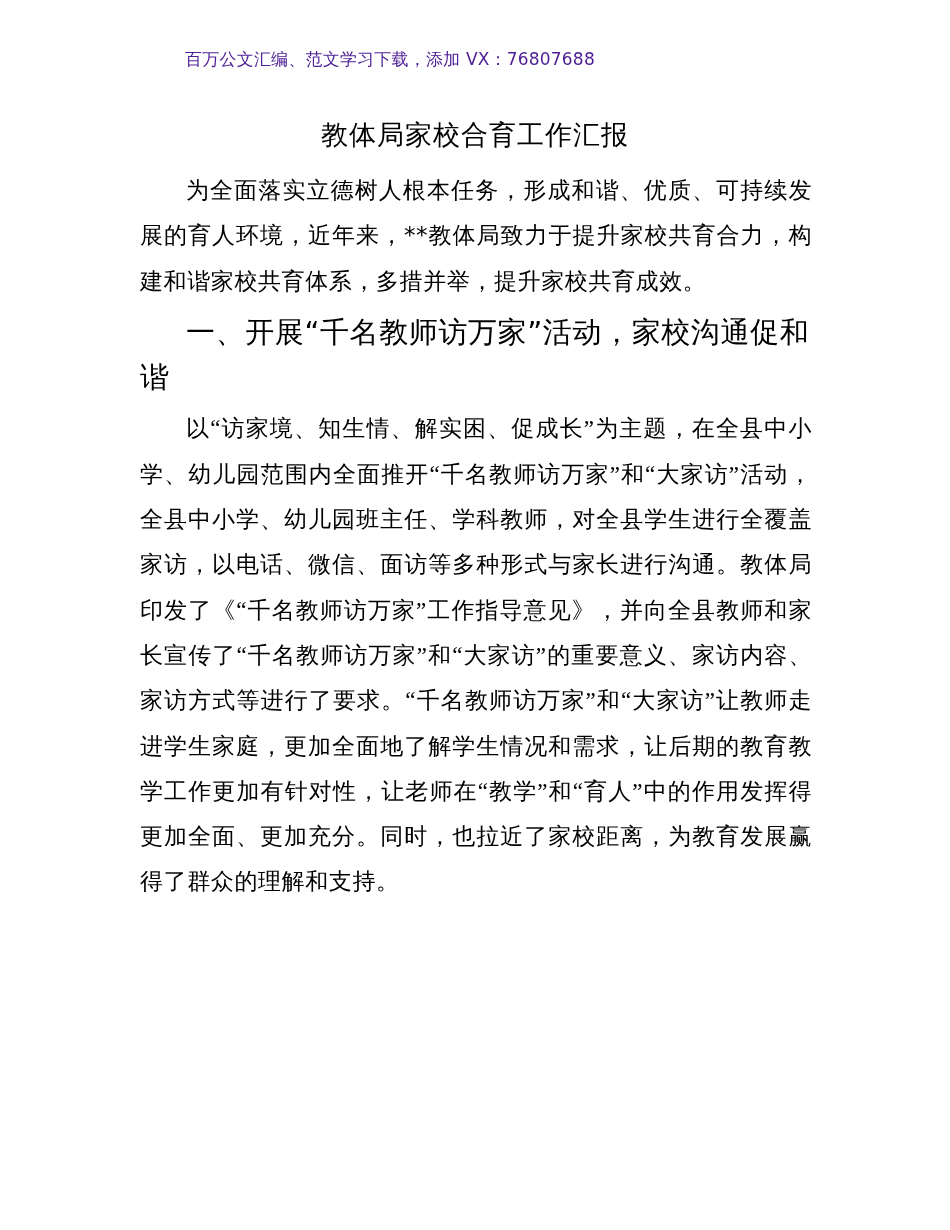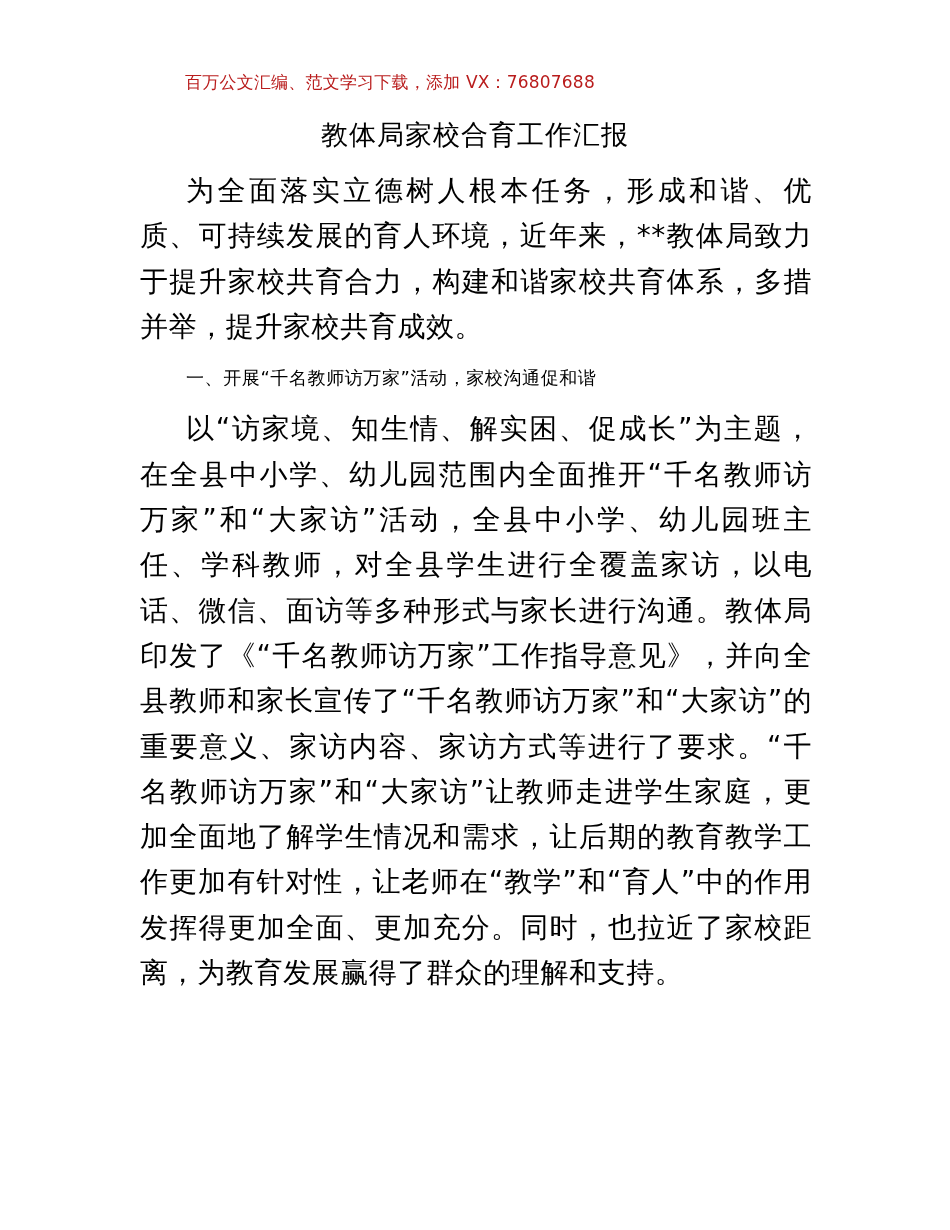--- a/index.html
+++ b/index.html
@@ -10,27 +10,27 @@
     body {
       width: 950px;
       height: 1230px;
       position: relative;
       overflow: hidden;
       font-family: "DejaVu Sans", "Liberation Sans", sans-serif;
       color: #000000;
     }
     .header-watermark {
       position: absolute;
-      top: 70px;
+      top: 47px;
       left: 0;
       width: 780px;
       text-align: center;
       font-size: 17px;
       line-height: 24px;
-      color: #b91c1c;
+      color: #4c1d95;
       letter-spacing: 0.2px;
     }
     .doc-title {
       position: absolute;
       top: 117px;
       left: 0;
       width: 950px;
       text-align: center;
       font-size: 27px;
       line-height: 36px;
@@ -38,37 +38,37 @@
       letter-spacing: 1px;
     }
     .doc-body {
       position: absolute;
       top: 168px;
       left: 140px;
       width: 672px;
     }
     .para {
       margin: 0;
-      font-size: 28px;
+      font-size: 23px;
       line-height: 45.3px;
       text-indent: 46px;
       text-align: justify;
       text-align-last: left;
       letter-spacing: 0.6px;
       word-break: break-all;
     }
     .heading {
       margin: 0;
-      font-size: 18px;
+      font-size: 29px;
       line-height: 45.3px;
       text-indent: 46px;
       letter-spacing: 0.6px;
     }
     .gap-after-intro { margin-top: 6px; }
-    .gap-heading { margin-top: 6px; }
+    .gap-heading { margin-top: 6px; font-family: Liberation Serif, serif; }
   </style>
 </head>
 <body>
 
 <div class="header-watermark">百万公文汇编、范文学习下载，添加 VX：76807688</div>
 
 <h1 class="doc-title" style="margin:0;font-weight:normal;">教体局家校合育工作汇报</h1>
 
 <div class="doc-body">
   <p class="para">为全面落实立德树人根本任务，形成和谐、优质、可持续发展的育人环境，近年来，**教体局致力于提升家校共育合力，构建和谐家校共育体系，多措并举，提升家校共育成效。</p>

